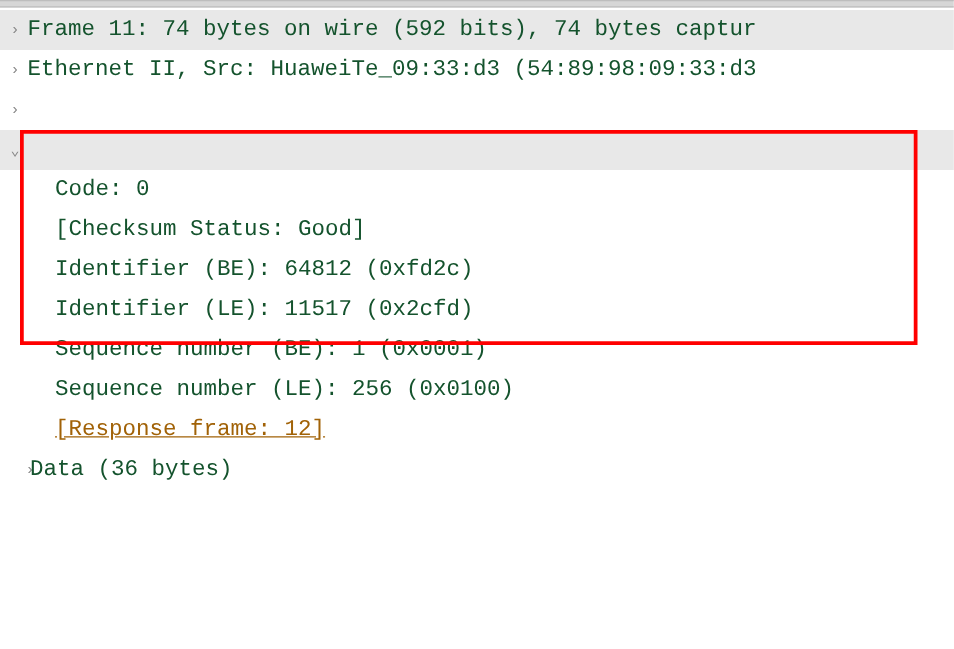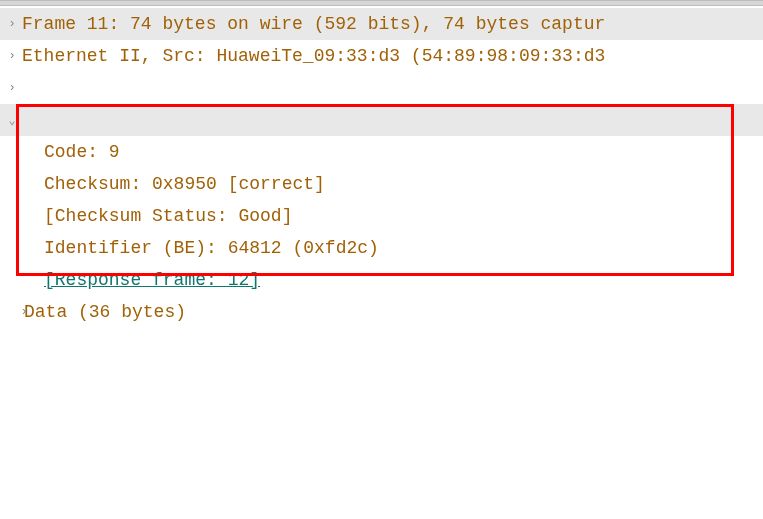--- a/index.html
+++ b/index.html
@@ -30,23 +30,23 @@
     .toggle {
       width: 20px;
       display: inline-flex;
       justify-content: center;
       align-items: center;
       color: #888;
       font-size: 12px;
       flex-shrink: 0;
     }
     .indent-1 { padding-left: 22px; }
-    .text { color: #a16207; }
+    .text { color: #14532d; }
     .link {
-      color: #0f766e;
+      color: #a16207;
       text-decoration: underline;
       cursor: pointer;
     }
     .redbox {
       position: absolute;
       border: 3px solid #ff0000;
       pointer-events: none;
     }
     .toprule {
       height: 6px;
@@ -76,40 +76,48 @@
     <span class="toggle">›</span>
   </div>
 
   <div class="row highlighted">
     <span class="toggle">⌄</span>
   </div>
 
 
   <div class="row">
     <span class="toggle"></span>
-    <span class="text indent-1">Code: 9</span>
+    <span class="text indent-1">Code: 0</span>
   </div>
 
-  <div class="row">
-    <span class="toggle"></span>
-    <span class="text indent-1">Checksum: 0x8950 [correct]</span>
-  </div>
 
   <div class="row">
     <span class="toggle"></span>
     <span class="text indent-1">[Checksum Status: Good]</span>
   </div>
 
   <div class="row">
     <span class="toggle"></span>
     <span class="text indent-1">Identifier (BE): 64812 (0xfd2c)</span>
   </div>
 
+  <div class="row">
+    <span class="toggle"></span>
+    <span class="text indent-1">Identifier (LE): 11517 (0x2cfd)</span>
+  </div>
 
+  <div class="row">
+    <span class="toggle"></span>
+    <span class="text indent-1">Sequence number (BE): 1 (0x0001)</span>
+  </div>
 
+  <div class="row">
+    <span class="toggle"></span>
+    <span class="text indent-1">Sequence number (LE): 256 (0x0100)</span>
+  </div>
 
   <div class="row">
     <span class="toggle"></span>
     <span class="link indent-1">[Response frame: 12]</span>
   </div>
 
   <div class="row">
     <span class="toggle indent-1">›</span>
     <span class="text">Data (36 bytes)</span>
   </div>

